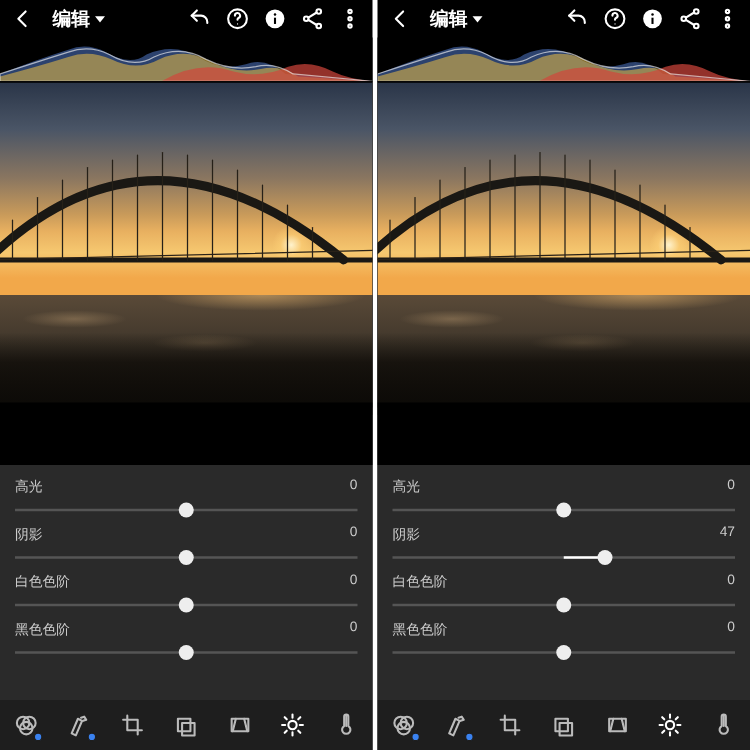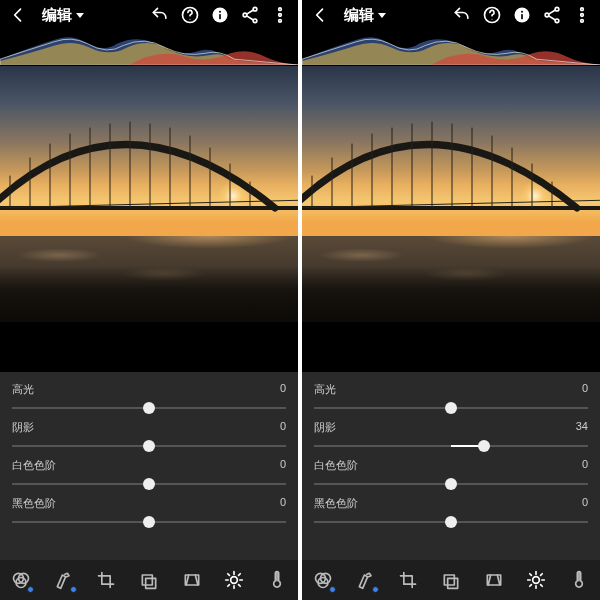--- a/index.html
+++ b/index.html
@@ -471,21 +471,21 @@
       </div>
       <div class="track">
         <div class="line"></div>
         <div class="fill" style="left: 50%; width: 0%;"></div>
         <div class="knob" style="left: 50%;"></div>
       </div>
     </div>
     <div class="ctl">
       <div class="ctl-head">
         <span>阴影</span>
-        <span>34</span>
+        <span>47</span>
       </div>
       <div class="track">
         <div class="line"></div>
         <div class="fill" style="left: 50%; width: 12%;"></div>
         <div class="knob" style="left: 62%;"></div>
       </div>
     </div>
     <div class="ctl">
       <div class="ctl-head">
         <span>白色色阶</span>

